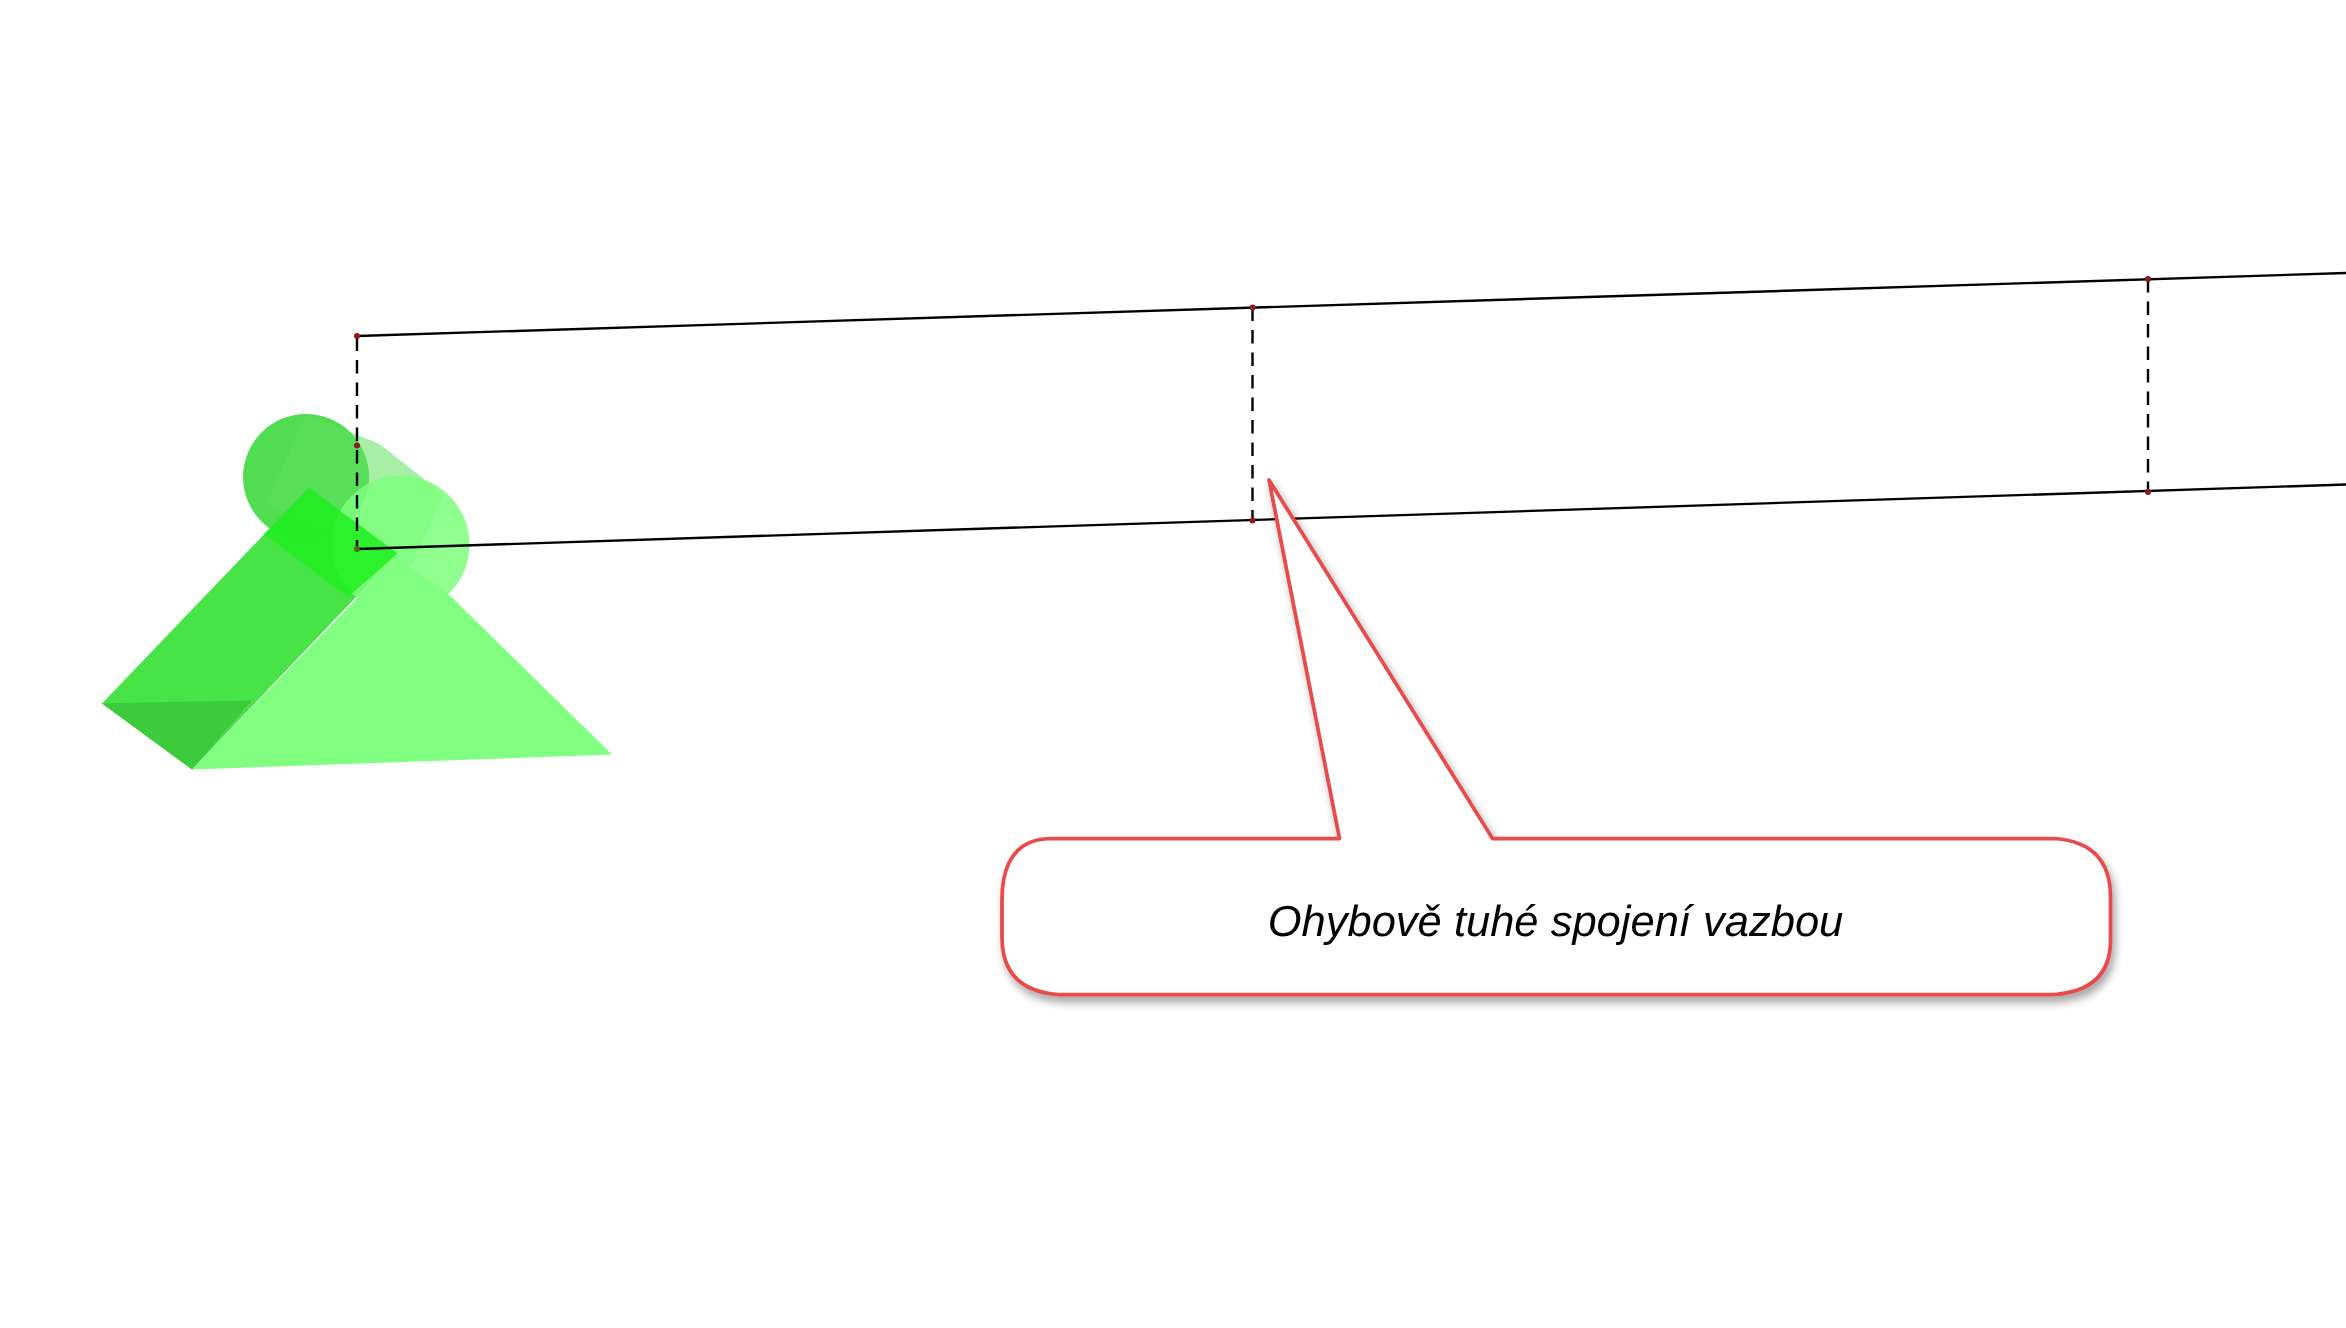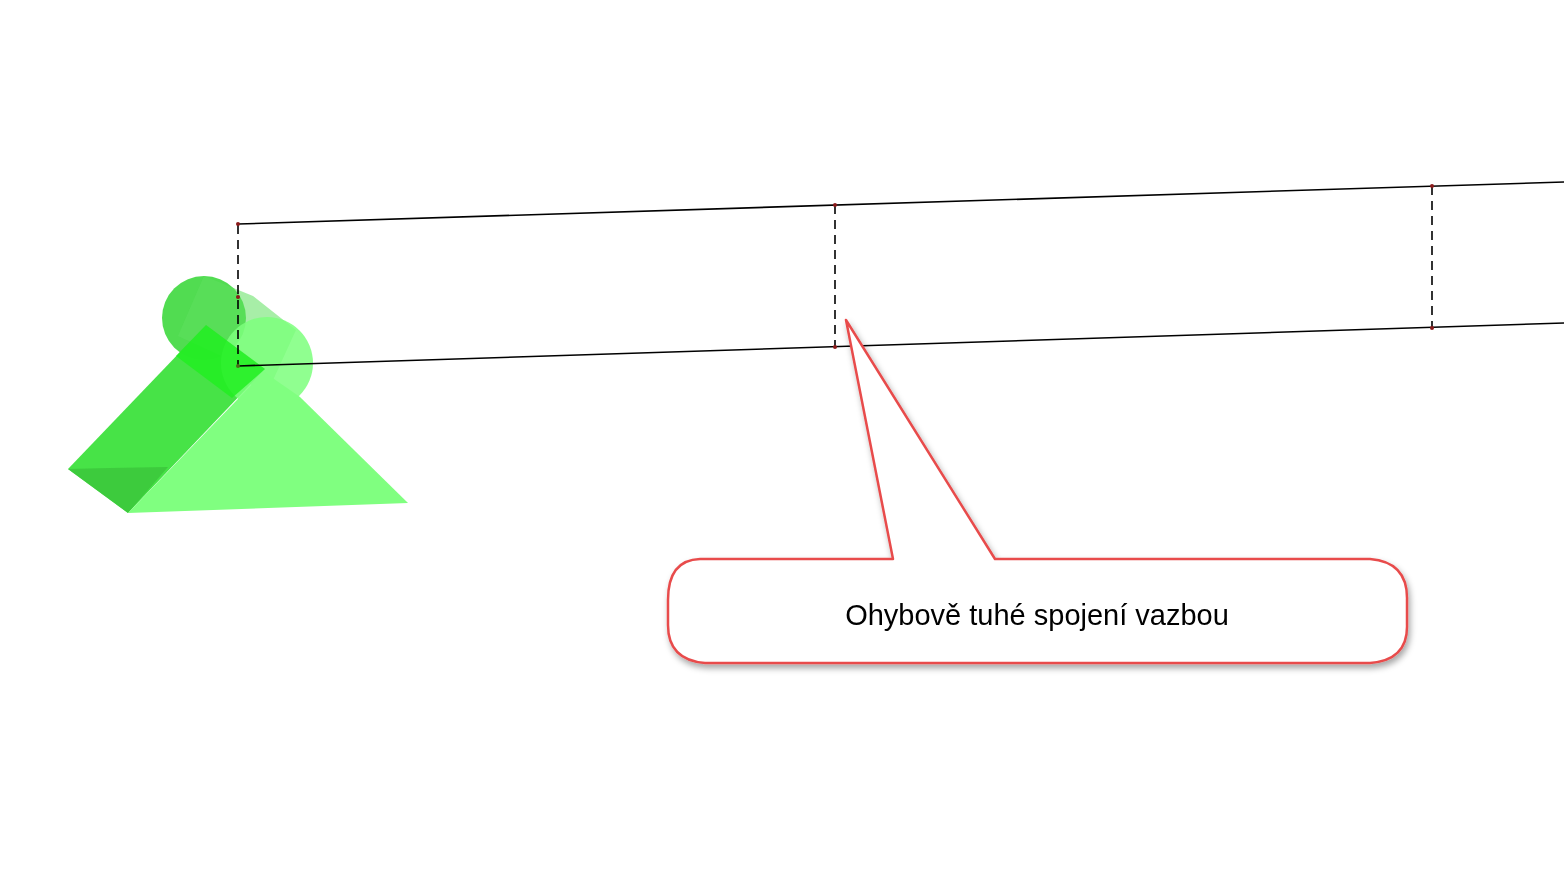--- a/index.html
+++ b/index.html
@@ -1,19 +1,19 @@
 <!DOCTYPE html>
 <html><head>
 <meta charset="utf-8">
 <style>
   html, body { margin:0; padding:0; background:#ffffff; }
   body { width:1564px; height:885px; position:relative; overflow:hidden; font-family:"Liberation Sans", sans-serif; }
   #scene { position:absolute; left:0; top:0; width:1564px; height:885px; }
   .callout-text { position:absolute; left:668px; top:590px; width:738px; height:50px; text-align:center;
-    font-family:"Liberation Sans", sans-serif; font-size:29px; color:#000; line-height:50px; }
+    font-family:"Liberation Sans", sans-serif; font-size:29px; color:#000; line-height:50px;font-style:italic; }
 </style>
 </head>
 <body>
 
 <svg id="scene" viewBox="0 0 1564 885" xmlns="http://www.w3.org/2000/svg">
   <defs>
     <filter id="shadow" x="-5%" y="-20%" width="110%" height="150%">
       <feDropShadow dx="2" dy="4" stdDeviation="3" flood-color="#000" flood-opacity="0.35"></feDropShadow>
     </filter>
   </defs>

